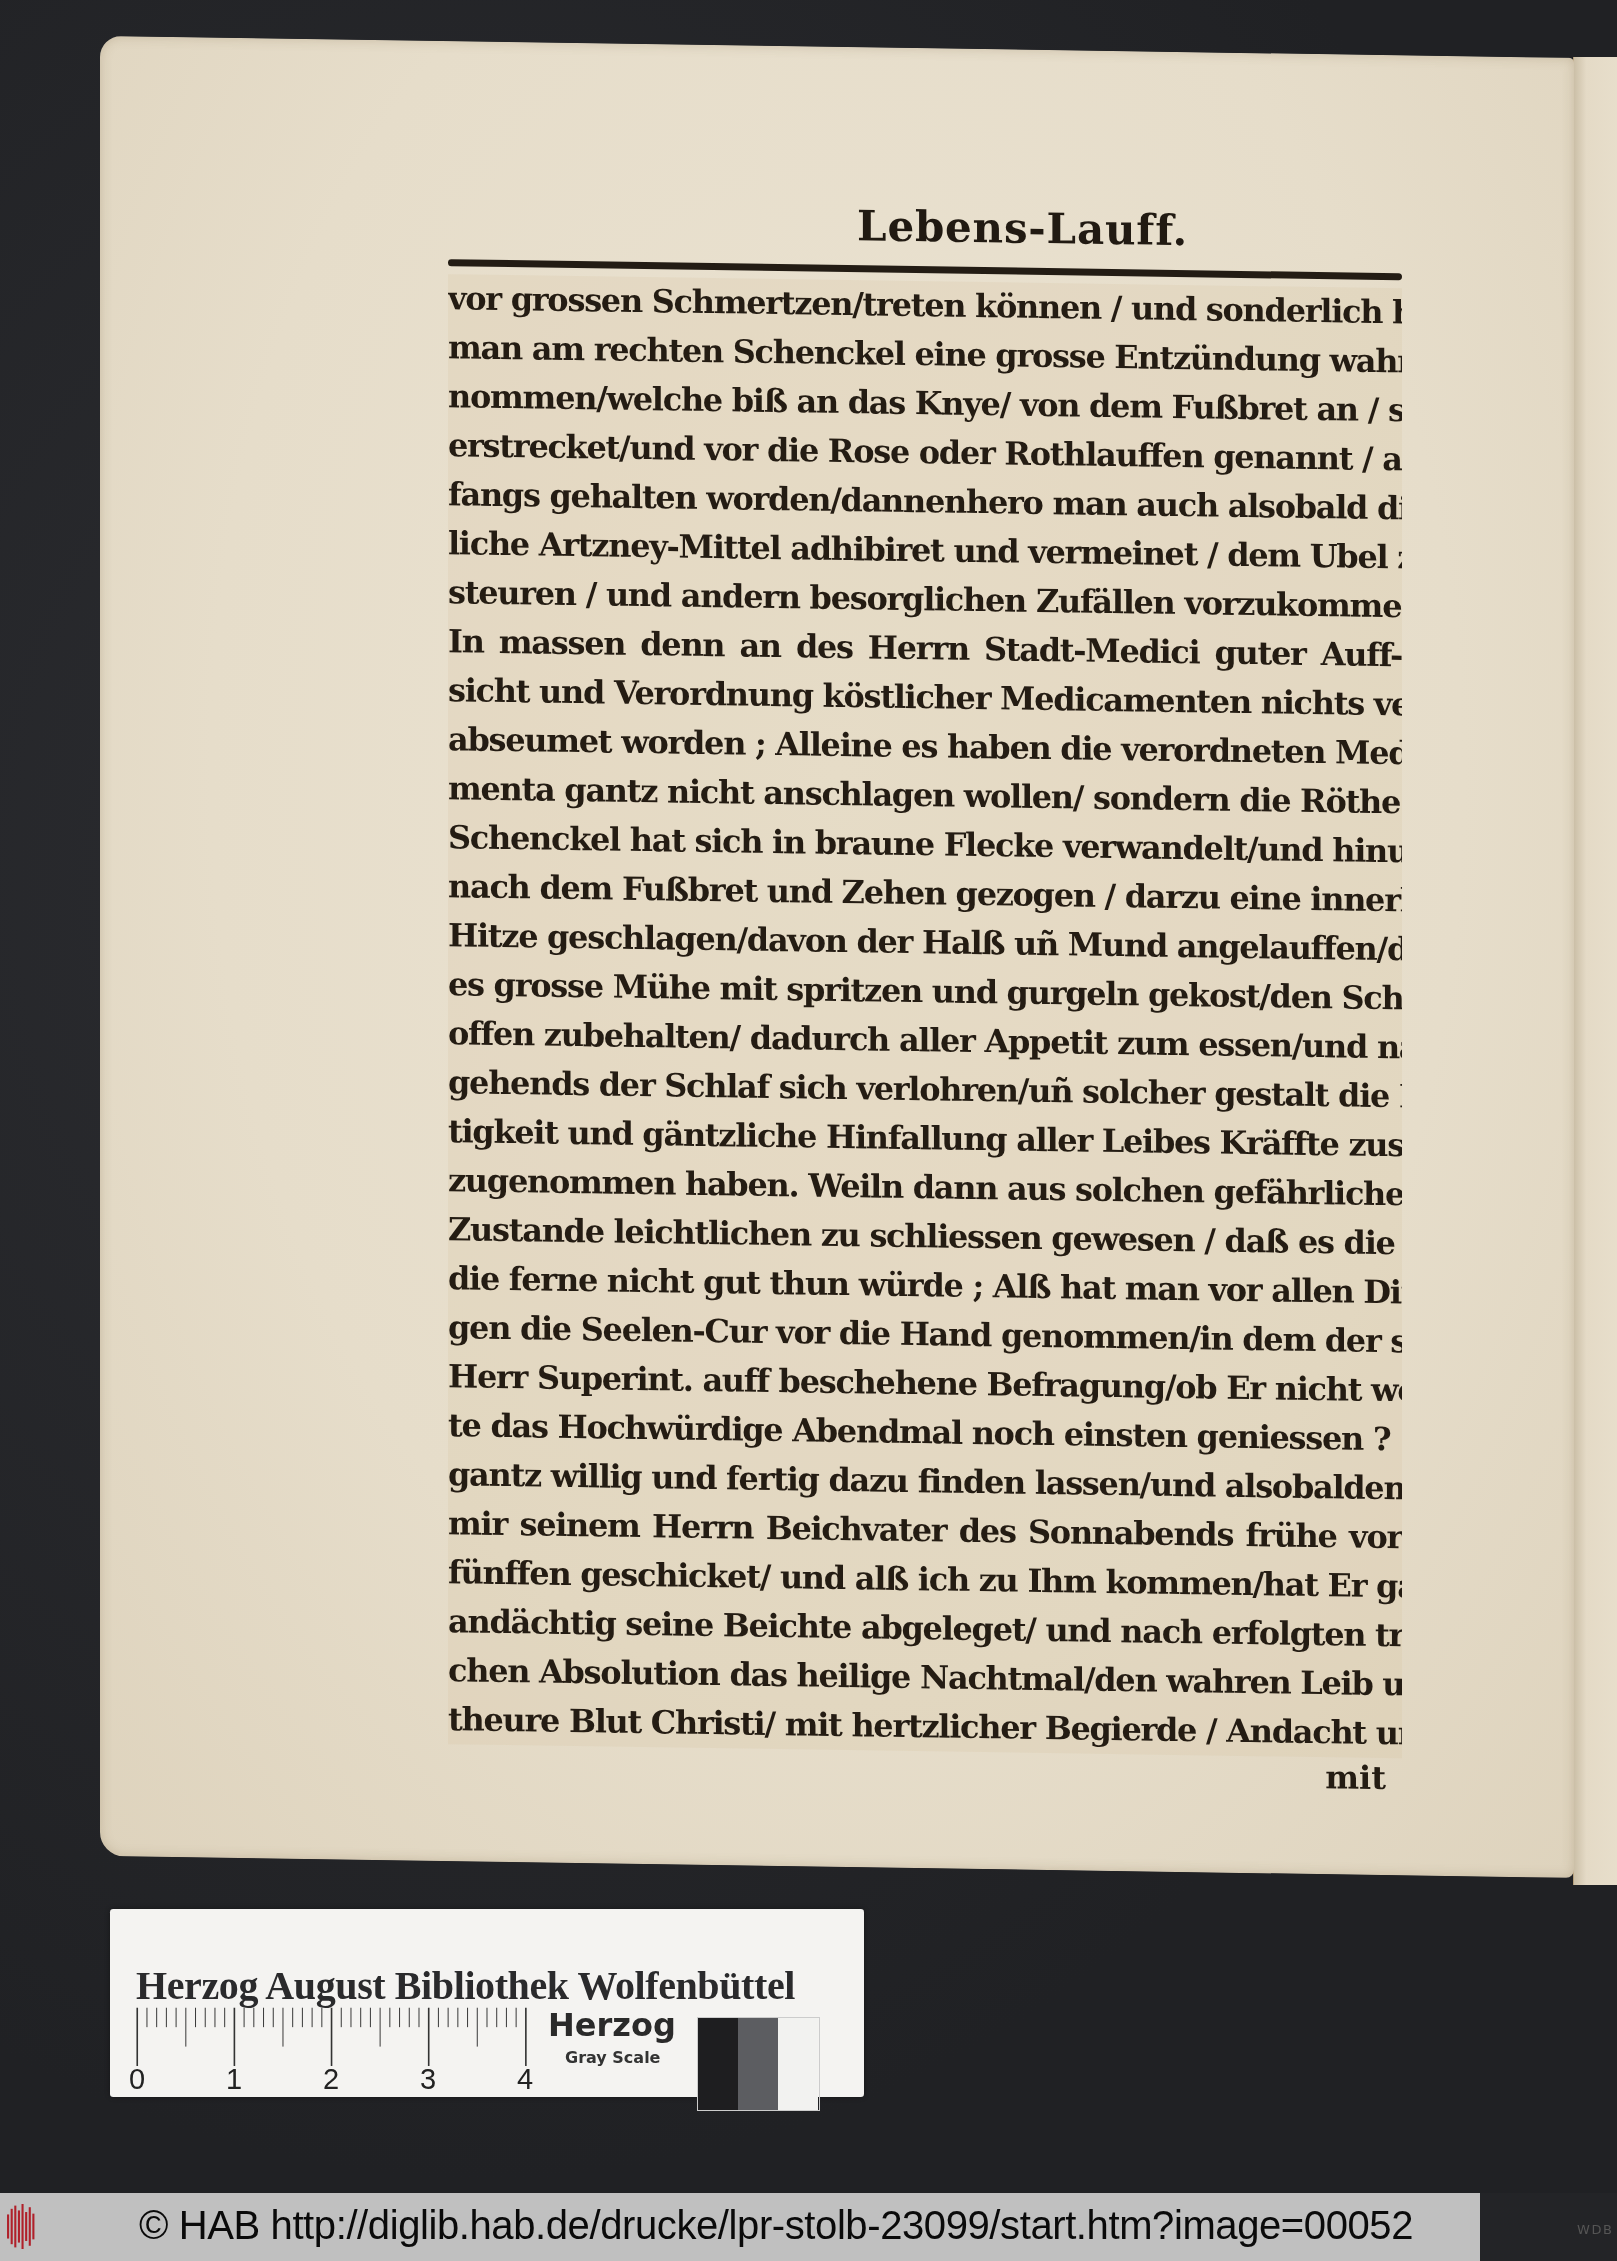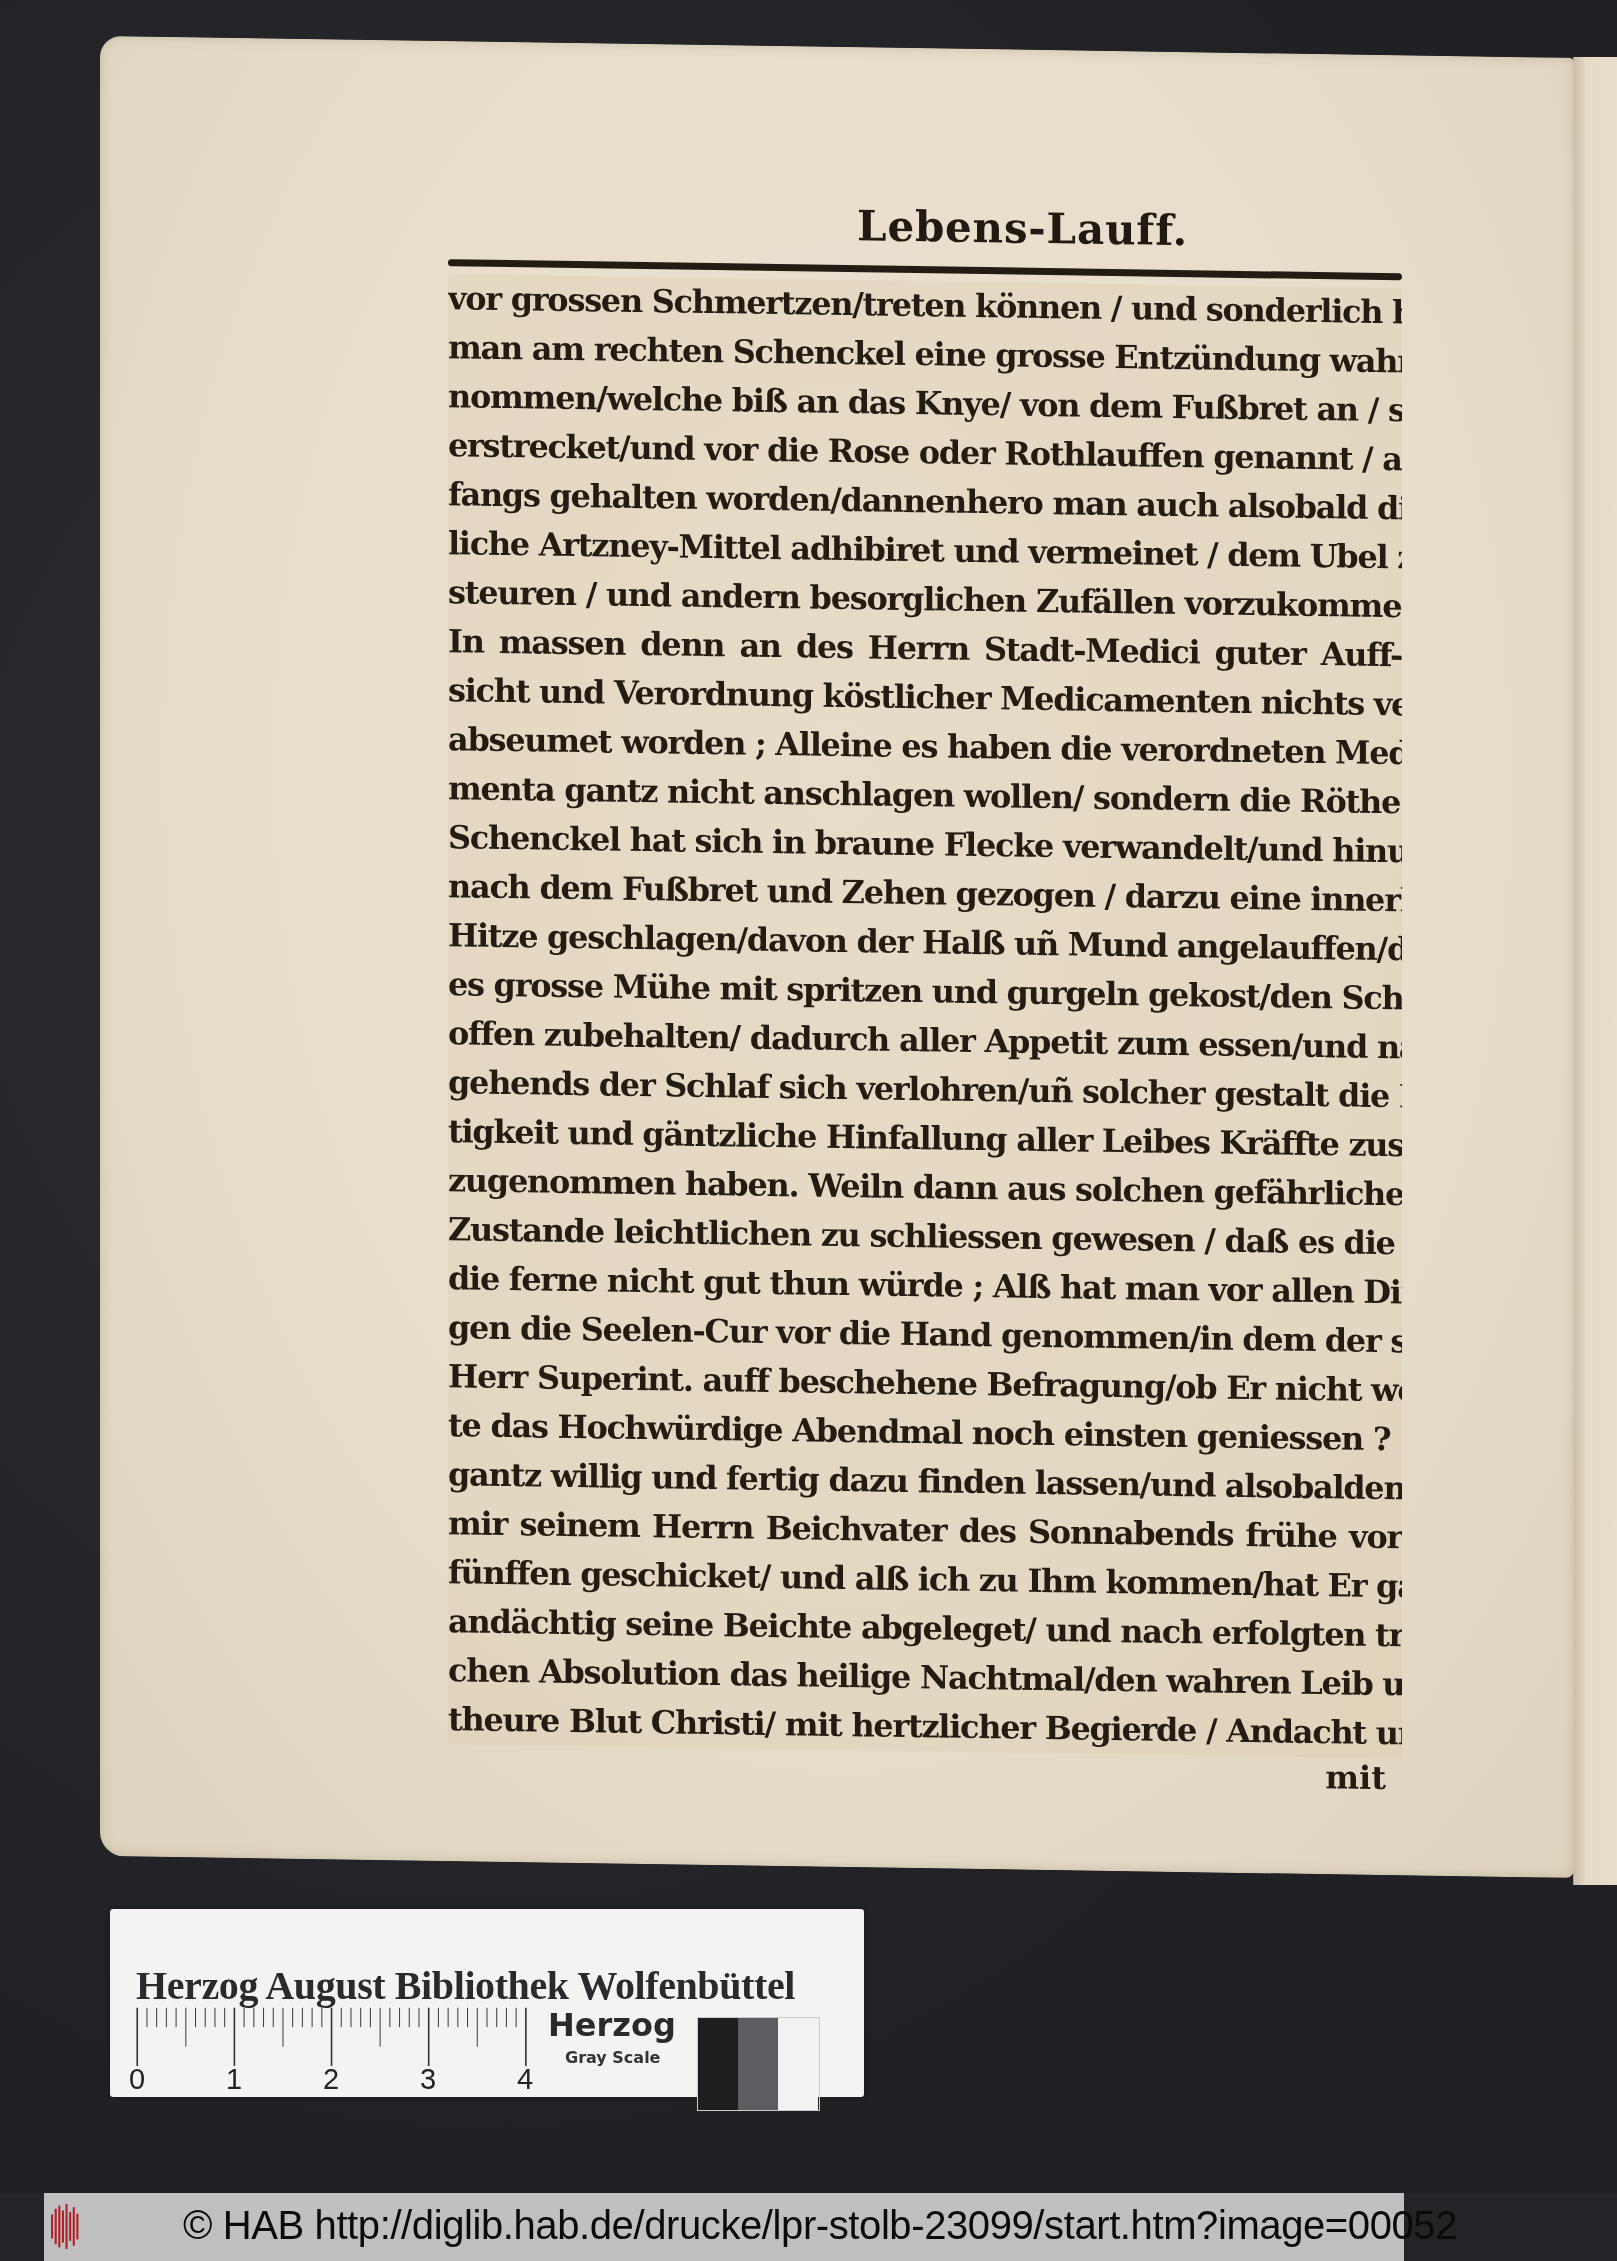--- a/index.html
+++ b/index.html
@@ -117,23 +117,22 @@
     font-family:"DejaVu Sans", sans-serif;
     font-size:16px; color:#333;font-weight:bold;
   }
   .swatches {
     position:absolute; left:587px; top:108px; width:121px; height:92px;
     display:flex; border:0.8px solid #ccc;
   }
   .sw { height:100%; }
   
   .footer {
-    position:absolute; left:0; top:2193px; width:1360px; height:68px;
+    position:absolute; left:0; top:2193px; width:1480px; height:68px;
     background:#c0c0c0;
-    margin-left:44px;
   }
   .logo {
     position:absolute; left:6.5px; top:11.3px; width:29px; height:45px;
   }
   .footer-text {
     position:absolute; left:139px; top:9.7px;
     font-family:"Liberation Sans", sans-serif;
     font-size:40px; color:#0a0a0a;
     letter-spacing:-0.4px;
     white-space:nowrap;

